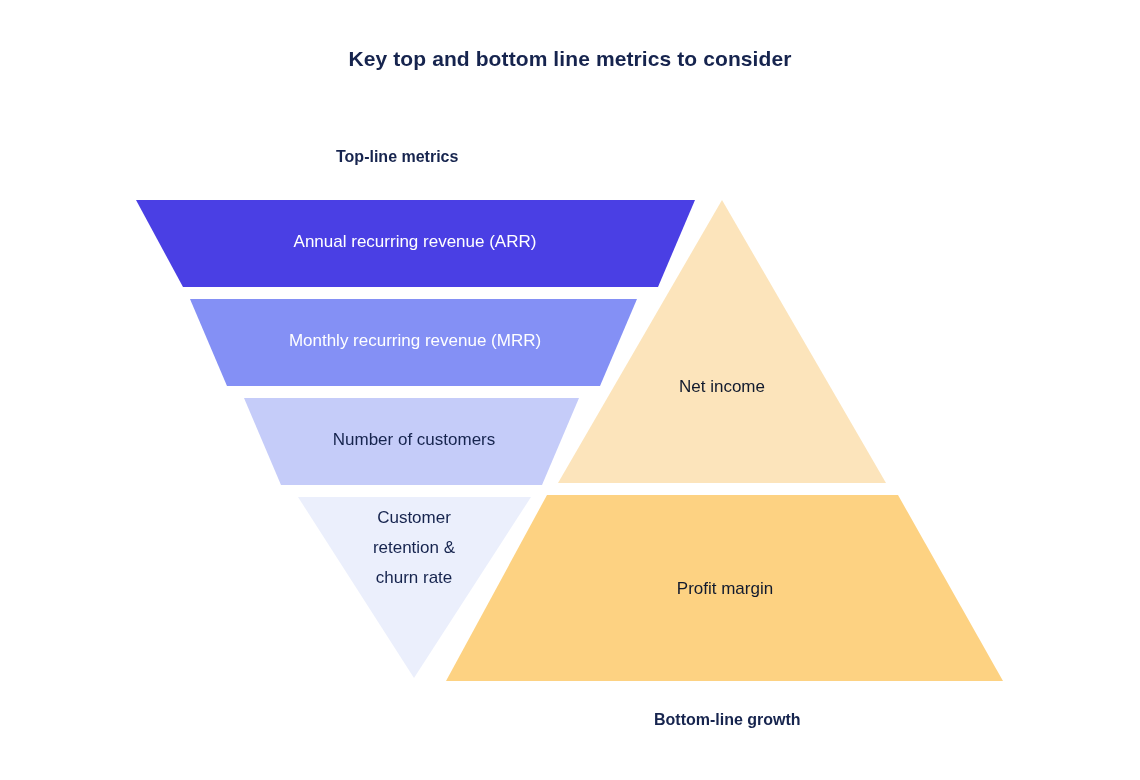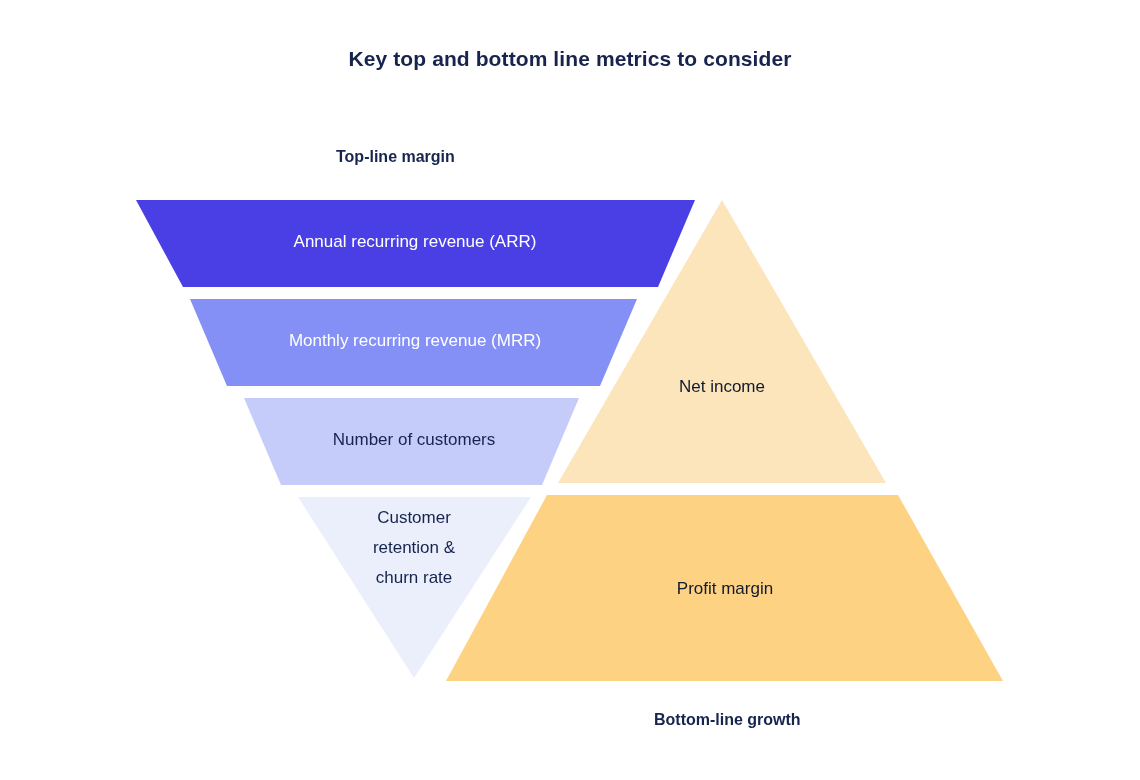--- a/index.html
+++ b/index.html
@@ -64,21 +64,21 @@
   .seg-text.dark  { fill: #16244e; }
   .seg-text.ink   { fill: #111a2e; }
 </style>
 </head>
 <body>
 
 <div class="canvas">
 
   <div class="chart-title">Key top and bottom line metrics to consider</div>
 
-  <div class="axis-label label-top">Top-line margin</div>
+  <div class="axis-label label-top">Top-line metrics</div>
 
   <div class="axis-label label-bottom">Bottom-line growth</div>
 
   <svg class="figure" viewBox="0 0 1140 780">
 
     <g>
       <polygon points="722,200 886,483 558,483" fill="#fce4bb"></polygon>
       <text class="seg-text ink" x="722" y="388">Net income</text>
 
       <polygon points="547,495 898,495 1003,681 446,681" fill="#fdd282"></polygon>

